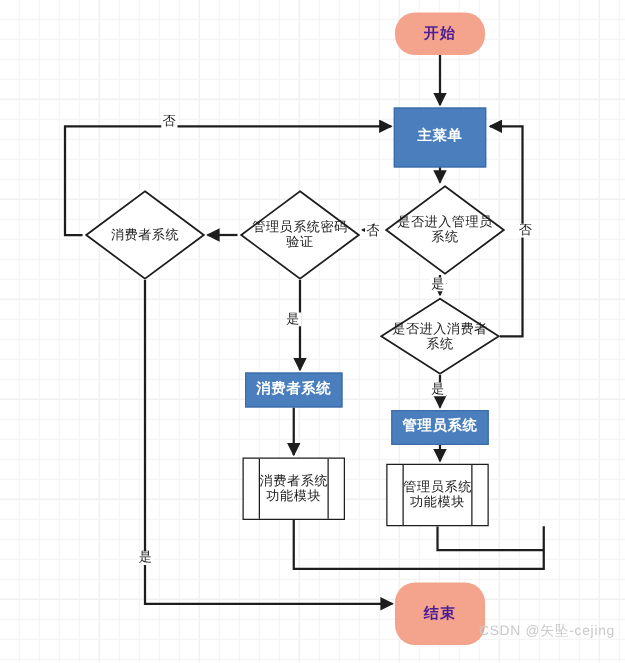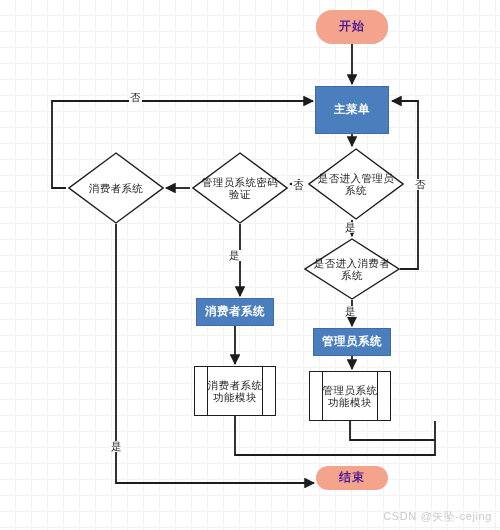--- a/index.html
+++ b/index.html
@@ -95,21 +95,21 @@
     font-size: 10.5px;
     color: #1d1d1d;
     background: #ffffff;
     padding: 0 1px;
     line-height: 1;
     font-family: "Liberation Sans", "DejaVu Sans", sans-serif;
   }
   .watermark {
     position: absolute;
     right: 8px;
-    bottom: 6px;
+    bottom: 18px;
     font-size: 11px;
     color: #c9c9c9;
     letter-spacing: 0.6px;
     user-select: none;
   }
 </style>
 </head>
 <body>
 
 <div id="canvas">
@@ -197,21 +197,21 @@
   </div>
 
   <div class="node subprocess" style="left:194px; top:366px; width:82px; height:50px;">
     <span class="multiline">消费者系统<br>功能模块</span>
   </div>
 
   <div class="node subprocess" style="left:309px; top:371px; width:82px; height:50px;">
     <span class="multiline">管理员系统<br>功能模块</span>
   </div>
 
-  <div class="node terminator" style="left:316px; top:466px; width:72px; height:24px;">
+  <div class="node terminator" style="left:316px; top:466px; width:72px; height:50px;">
     <span>结束</span>
   </div>
 
   <span class="edge-label" style="left:129px; top:92px;">否</span>
   <span class="edge-label" style="left:292px; top:180px;">否</span>
   <span class="edge-label" style="left:414px; top:179px;">否</span>
   <span class="edge-label" style="left:344px; top:222px;">是</span>
   <span class="edge-label" style="left:228px; top:250px;">是</span>
   <span class="edge-label" style="left:344px; top:306px;">是</span>
   <span class="edge-label" style="left:110px; top:441px;">是</span>

